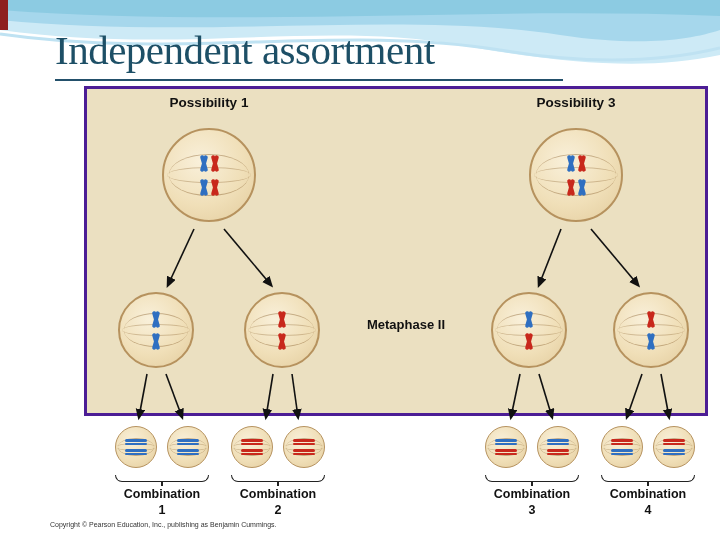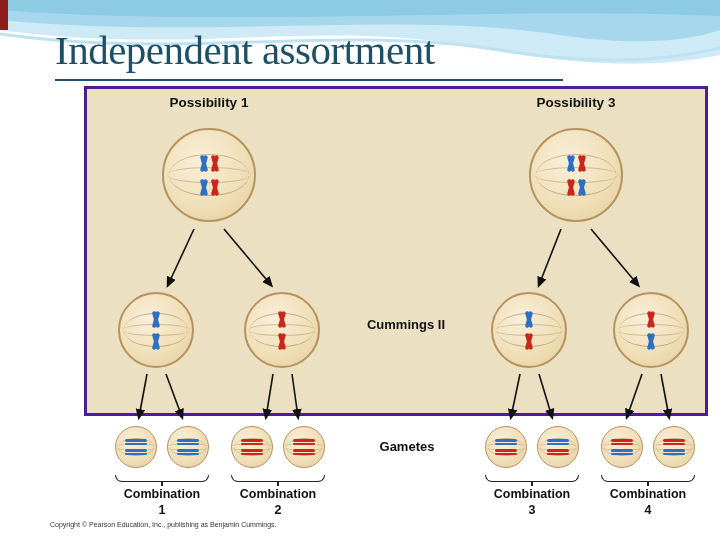--- a/index.html
+++ b/index.html
@@ -96,22 +96,21 @@
         <line x1="433" y1="285" x2="424" y2="328"></line>
         <line x1="452" y1="285" x2="465" y2="328"></line>
         <line x1="555" y1="285" x2="540" y2="328"></line>
         <line x1="574" y1="285" x2="582" y2="328"></line>
       </g>
     </svg>
 
     <div class="lbl hdr" style="left:40px;top:6px;width:164px;position:absolute">Possibility 1</div>
     <div class="lbl hdr" style="left:407px;top:6px;width:164px;position:absolute">Possibility 3</div>
 
-    <div class="lbl" style="left:244px;top:228px;width:150px;font-size:13px">Cummings II</div>
-    <div class="lbl" style="left:250px;top:350px;width:140px;font-size:13px">Gametes</div>
+    <div class="lbl" style="left:244px;top:228px;width:150px;font-size:13px">Metaphase II</div>
 
     <div class="cell m1" style="left:75px;top:39px;width:94px;height:94px">
         <div class="tetrad">
           <span class="chrx" style="color: rgb(47, 111, 193);"></span>
           <span class="chrx" style="color: rgb(200, 40, 28);"></span>
         </div>
         <div class="tetrad">
           <span class="chrx" style="color: rgb(47, 111, 193);"></span>
           <span class="chrx" style="color: rgb(200, 40, 28);"></span>
         </div>

